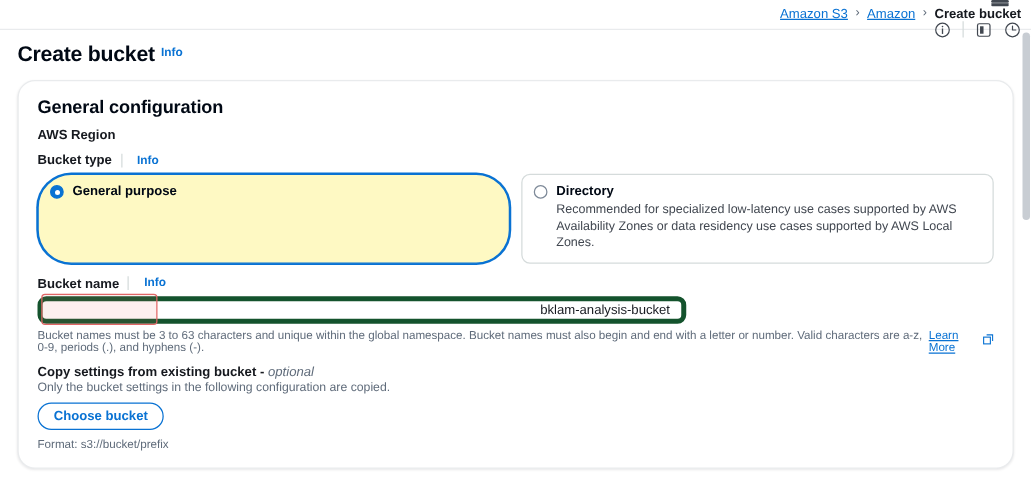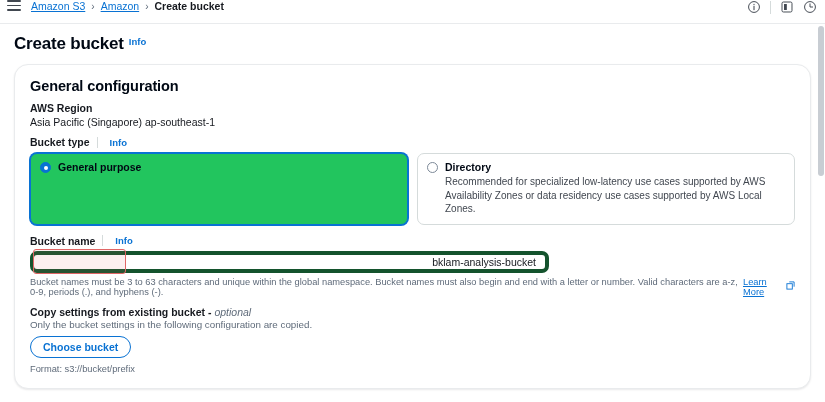--- a/index.html
+++ b/index.html
@@ -9,24 +9,25 @@
     overflow: hidden;
     background: #ffffff;
     font-family: "Liberation Sans", sans-serif;
     color: #16191f;
   }
   .page { position: relative; width: 825px; height: 402px; overflow: hidden; }
 
   
   .topbar {
     height: 24px;
-    display: flex; align-items: flex-start;
+    display: flex; align-items: flex-end;
     border-bottom: 1px solid #e9ebed;
     padding: 0 8px 0 7px;
     background: #ffffff;
+    flex-direction: column;
   }
   .hamburger {
     width: 14px; height: 11px;
     display: flex; flex-direction: column; justify-content: space-between;
     margin-right: 10px; cursor: pointer;
   }
   .hamburger span { display: block; height: 1.6px; background: #414750; border-radius: 1px; }
   .crumbs { display: flex; align-items: center; font-size: 10.5px; }
   .crumb-link {
     color: #0972d3; text-decoration: underline; cursor: pointer; white-space: nowrap;
@@ -78,22 +79,23 @@
     border: 1px solid #d5dbdb;
     border-radius: 7px;
     background: #ffffff;
     padding: 7px 9px 8px 9px;
     display: flex; gap: 7px;
     cursor: pointer;
     min-width: 0;
   }
   .radio-card.selected {
     border-color: #0972d3;
-    background: #22c55e;
+    background: #fef9c3;
     box-shadow: 0 0 0 1px #0972d3;
+    border-radius: 27px;
   }
   .radio {
     flex: 0 0 auto;
     width: 11px; height: 11px; border-radius: 50%;
     border: 1.3px solid #7d8998; background: #fff;
     margin-top: 1px;
     position: relative;
   }
   .radio.on { border-color: #0972d3; background: #0972d3; }
   .radio.on::after {
@@ -203,21 +205,20 @@
   <div class="pagehead">
     <span class="page-title">Create bucket</span><span class="info-link">Info</span>
   </div>
 
   <div class="card">
 
     <div class="card-title">General configuration</div>
 
     <div style="margin-top:7px;">
       <div class="field-label">AWS Region</div>
-      <div class="field-value">Asia Pacific (Singapore) ap-southeast-1</div>
     </div>
 
     <div style="margin-top:8px;">
       <div class="field-label">
         <span>Bucket type</span>
         <span class="label-sep"></span>
         <span class="info-link sm">Info</span>
       </div>
 
       <div class="radio-row">

